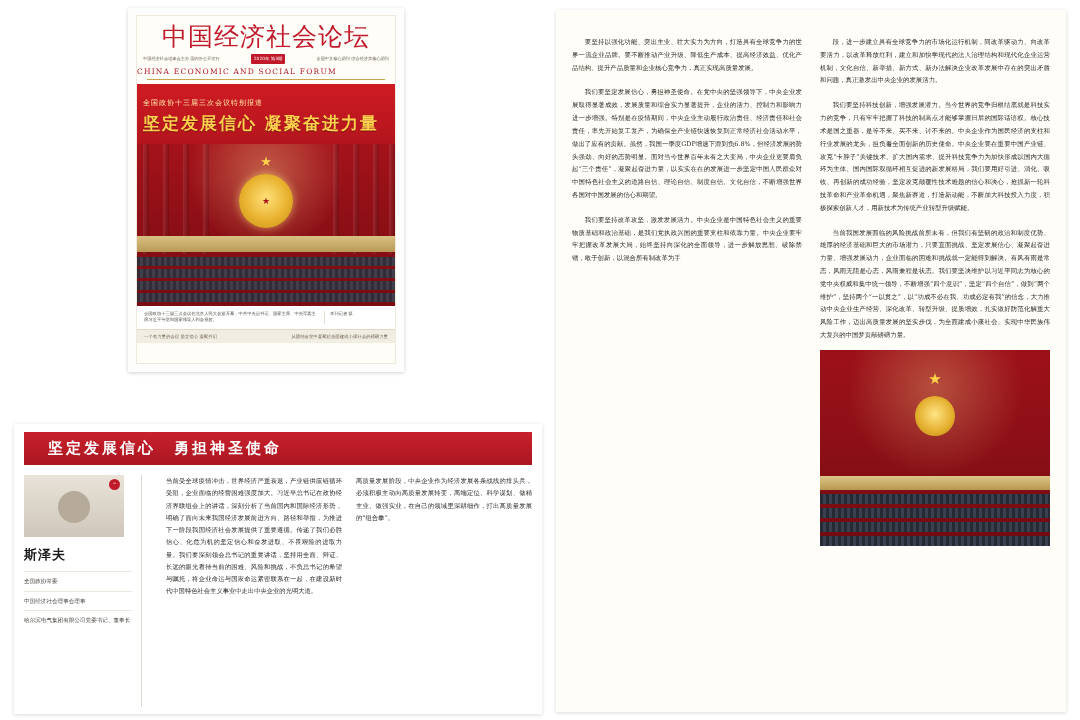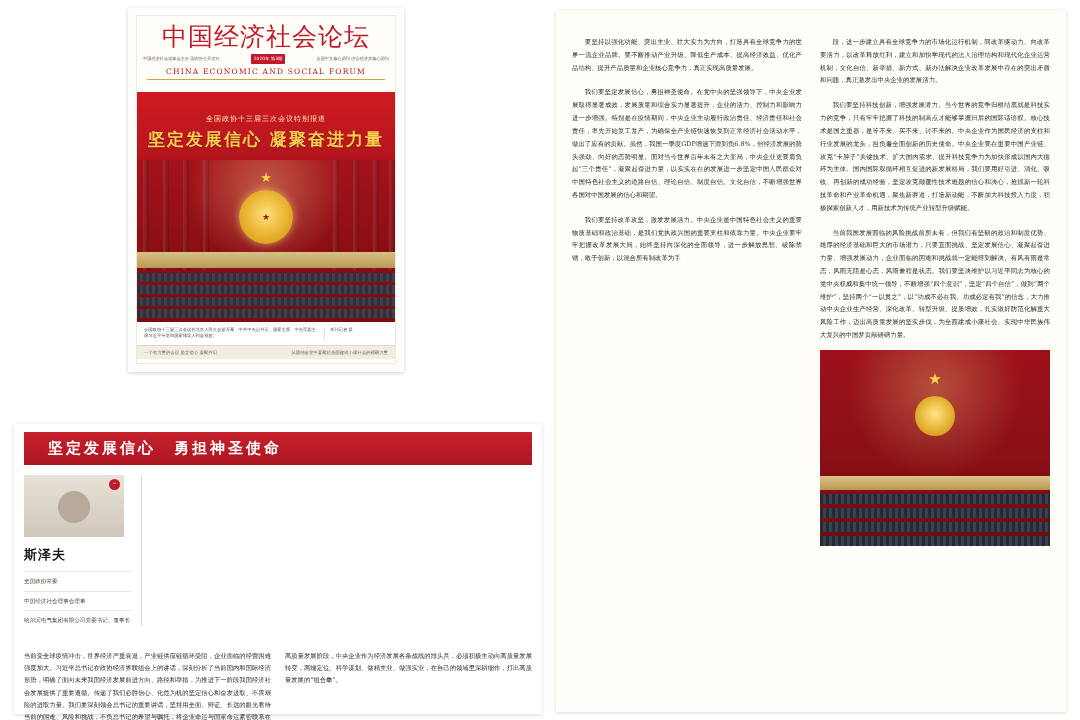--- a/index.html
+++ b/index.html
@@ -61,37 +61,36 @@
   #cover-issue-badge {
     background: #c0192a;
     color: #fff;
     font-size: 4.4px;
     padding: 2px 3px;
     text-align: center;
     line-height: 1.3;
     border-radius: 1px;
   }
   #cover-en-title {
-    text-align: center;
+    text-align: left;
     color: #b01b2b;
     font-size: 7.5px;
     letter-spacing: 1.2px;
     font-family: "DejaVu Serif", serif;
     margin-top: 3px;
   }
   #cover-rule {
     height: 1px;
     background: #c9a44a;
     margin: 3px 10px 0 10px;
   }
   #cover-red-band {
-    margin-top: 12px;
+    margin-top: 4px;
     background: linear-gradient(180deg,#cf1b23 0%, #b3151d 100%);
-    padding: 22px 6px 9px 6px;
-    text-align: center;
+    padding: 14px 6px 9px 6px;
     position: relative;
   }
   #cover-band-kicker {
     color: #ffe9a8;
     font-size: 7px;
     letter-spacing: 1px;
     margin-bottom: 4px;
   }
   #cover-band-headline {
     color: #ffd34d;
@@ -190,21 +189,20 @@
     font-size: 15px;
     letter-spacing: 3px;
     padding: 7px 24px;
     white-space: nowrap;
   }
   #interview-body {
     display: flex;
     margin-top: 10px;
     gap: 24px;
     height: 232px;
-    flex-direction: column;
   }
   #interview-profile {
     width: 118px;
     border-right: 1px solid #ded8cf;
     padding-right: 9px;
     box-sizing: border-box;
   }
   #profile-avatar {
     width: 100px; height: 62px;
     background: linear-gradient(180deg,#e8e2d8,#cfc7ba);

